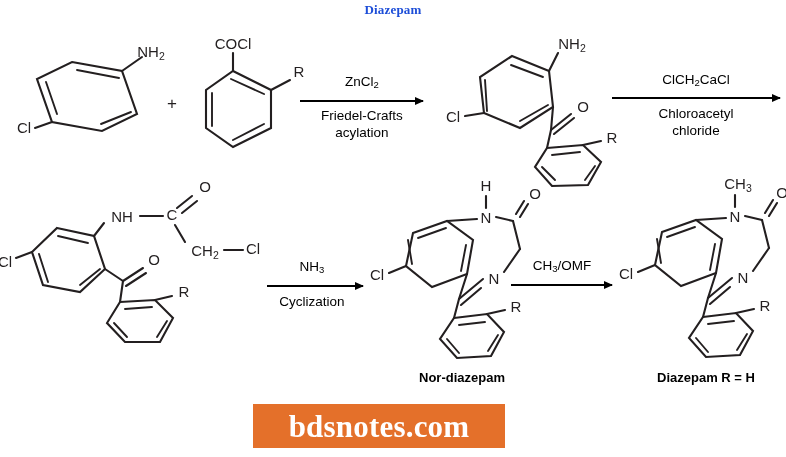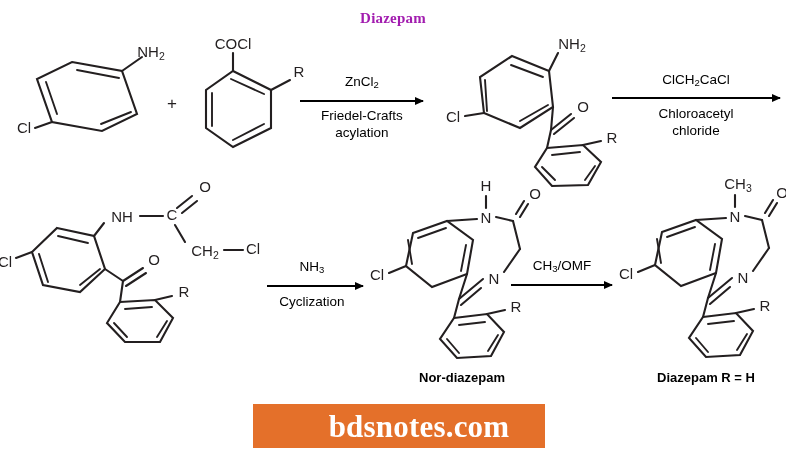--- a/index.html
+++ b/index.html
@@ -6,26 +6,26 @@
   body{
     width:786px;height:457px;
     background:#ffffff;
     font-family:"Liberation Sans", sans-serif;
     position:relative;
     overflow:hidden;
   }
   .scheme{position:absolute;inset:0;}
   .title{
     position:absolute;
-    left:0;right:0;top:10px;
+    left:0;right:0;top:2px;
     text-align:center;
     font-family:"Liberation Serif", serif;
     font-weight:bold;
-    font-size:15px;
-    color:#a21caf;
+    font-size:13px;
+    color:#1d4ed8;
     letter-spacing:.2px;
   }
   svg{position:absolute;left:0;top:0;width:786px;height:457px;overflow:visible;}
   .bond{stroke:#231f20;stroke-width:2.1;fill:none;stroke-linecap:round;}
   .bond-in{stroke:#231f20;stroke-width:1.9;fill:none;stroke-linecap:round;}
   .arrowline{stroke:#000;stroke-width:2.2;fill:none;}
   .atom{
     font-family:"Liberation Sans", sans-serif;
     font-size:15px;
     fill:#231f20;
@@ -54,21 +54,21 @@
     font-size:17px;
     fill:#231f20;
     text-anchor:middle;
     dominant-baseline:middle;
   }
   .watermark{
     position:absolute;
     left:253px;top:404px;
     width:252px;height:44px;
     background:#e4702a;
-    display:flex;align-items:center;justify-content:center;padding-left:40px;
+    display:flex;align-items:center;justify-content:center;
   }
   .watermark span{
     font-family:"Liberation Serif", serif;
     font-weight:bold;
     font-size:31px;
     color:#ffffff;
     letter-spacing:.2px;
     line-height:1;
   }
 </style>

